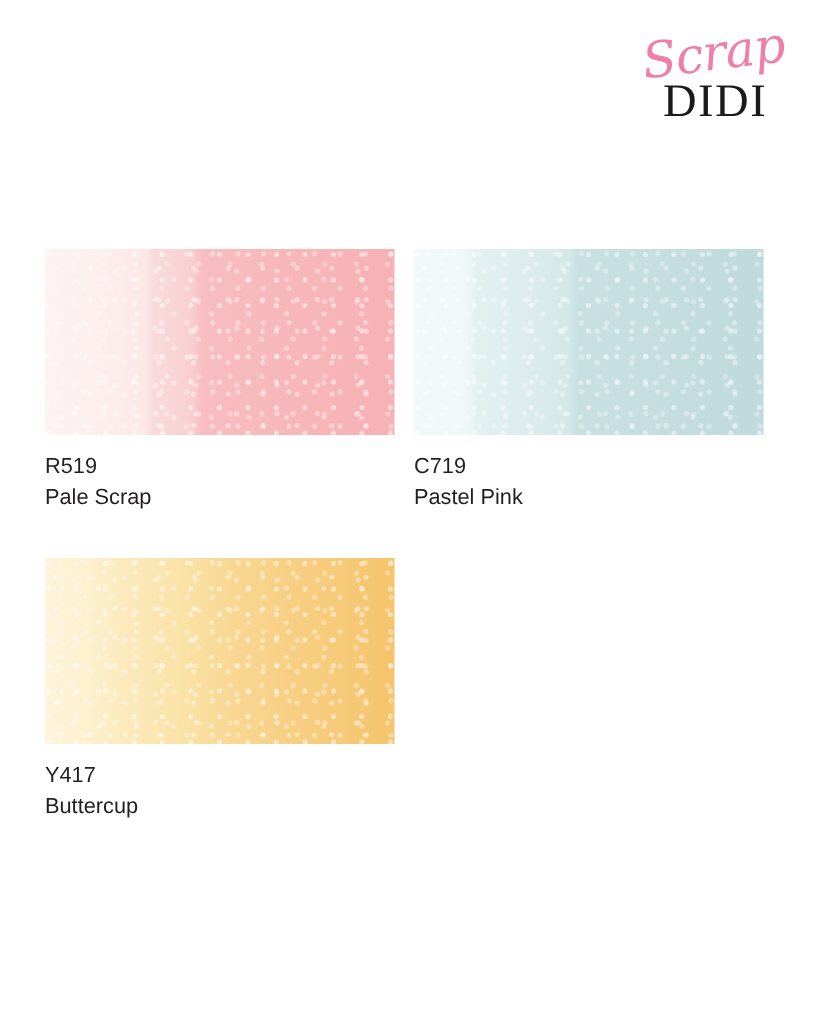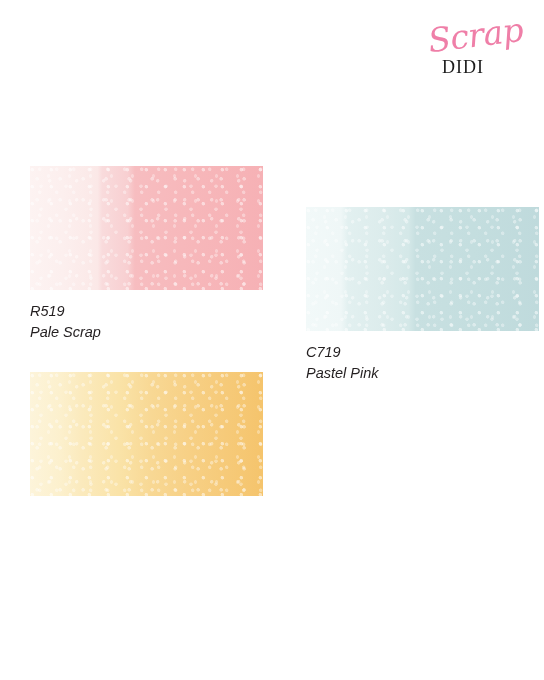--- a/index.html
+++ b/index.html
@@ -40,40 +40,40 @@
     transform: rotate(-7deg);
     transform-origin: 10% 80%;
     white-space: nowrap;
   }
   .logo-serif {
     position: absolute;
     left: 12px;
     top: 34px;
     font-family: "Liberation Serif", serif;
     font-weight: 400;
-    font-size: 18px;
+    font-size: 31px;
     line-height: 30px;
     color: #1b1b1b;
     letter-spacing: 1px;
     white-space: nowrap;
   }
 
   
   .grid {
     position: absolute;
     left: 30px;
     top: 166px;
     width: 497px;
   }
   .swatch-cell {
     position: absolute;
     width: 233px;
   }
   .swatch-cell.c0 { left: 0px; }
-  .swatch-cell.c1 { left: 276px; margin-top: 41px; }
+  .swatch-cell.c1 { left: 246px; }
   .swatch-cell.r0 { top: 0px; }
   .swatch-cell.r1 { top: 206px; }
 
   .chip {
     width: 233px;
     height: 124px;
     position: relative;
     overflow: hidden;
   }
   
@@ -96,21 +96,20 @@
   .chip-label {
     margin-top: 11px;
     font-size: 14.5px;
     line-height: 20.5px;
     color: #231f20;
   }
   .chip-label .code,
   .chip-label .name {
     display: block;
     white-space: nowrap;
-    font-style: italic;
   }
 </style>
 </head>
 <body style="background: rgb(255, 255, 255);">
 
 <div class="logo">
   <span class="logo-script" style="color: rgb(239, 127, 168);">Scrap</span>
   <span class="logo-serif" style="color: rgb(27, 27, 27);">DIDI</span>
 </div>
 
@@ -127,15 +126,19 @@
   <div class="swatch-cell c1 r0">
     <div class="chip" style="background: linear-gradient(90deg, rgb(242, 249, 249) 0%, rgb(239, 247, 247) 15%, rgb(226, 240, 240) 18%, rgb(220, 236, 236) 33%, rgb(212, 232, 232) 44%, rgb(200, 224, 225) 47%, rgb(196, 222, 223) 72%, rgb(191, 218, 220) 100%);"></div>
     <div class="chip-label">
       <span class="code">C719</span>
       <span class="name">Pastel Pink</span>
     </div>
   </div>
 
   <div class="swatch-cell c0 r1">
     <div class="chip" style="background: linear-gradient(90deg, rgb(253, 244, 218) 0%, rgb(252, 240, 205) 13%, rgb(251, 234, 189) 22%, rgb(250, 227, 168) 38%, rgb(248, 216, 148) 52%, rgb(247, 208, 133) 68%, rgb(246, 202, 121) 84%, rgb(245, 196, 108) 100%);"></div>
+    <div class="chip-label">
+      <span class="code">Y417</span>
+      <span class="name">Buttercup</span>
+    </div>
   </div>
 
 </div>
 
 </body></html>

